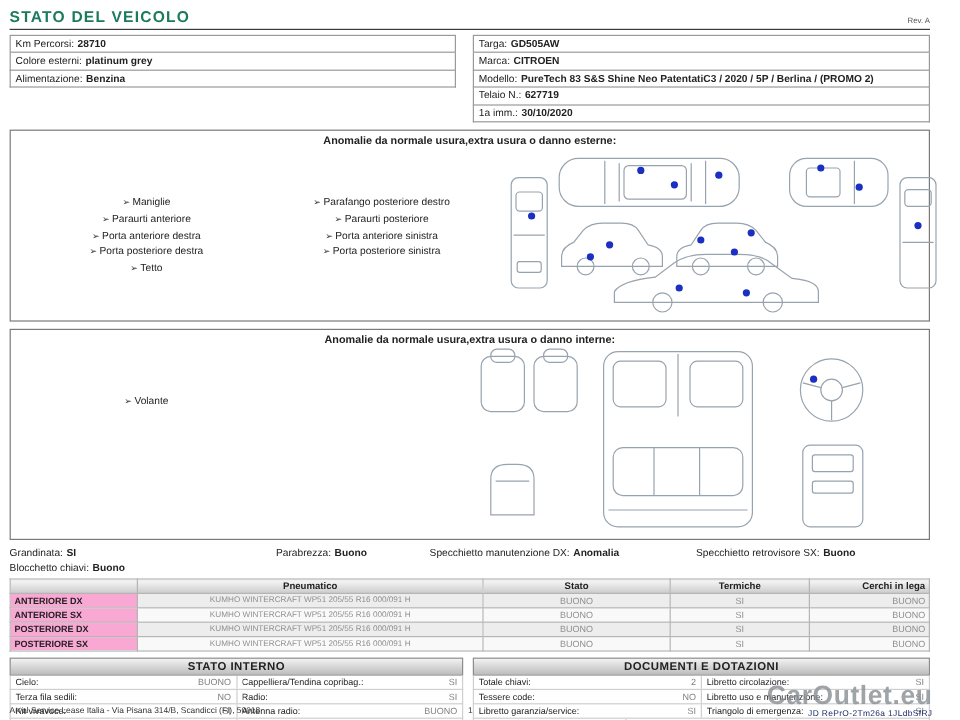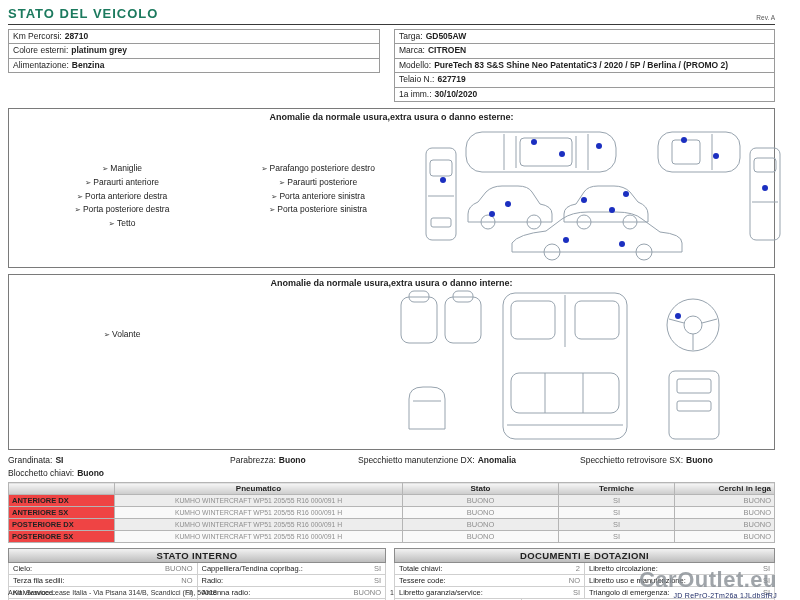--- a/index.html
+++ b/index.html
@@ -44,21 +44,21 @@
   .cond-pair:nth-child(1) { width:222px; }
   .cond-pair:nth-child(2) { width:128px; }
   .cond-pair:nth-child(3) { width:222px; }
   .cond-row2 { margin-top:3px; }
 
   
   table.tires { width:100%; border-collapse:collapse; margin-top:4px; table-layout:fixed; }
   table.tires th, table.tires td { border:1px solid #b5b5b5; padding:1px 3px; overflow:hidden; white-space:nowrap; }
   table.tires thead th { background:linear-gradient(#f7f7f7,#cbcbcb); font-size:8px; font-weight:bold; text-align:center; }
   table.tires thead th.cer { text-align:right; }
-  td.pos { background:#ef4444; font-weight:bold; font-size:7.5px; }
+  td.pos { background:#f9a8d4; font-weight:bold; font-size:7.5px; }
   td.desc { text-align:center; color:#8f8f8f; font-size:6.8px; }
   td.stato, td.term { text-align:center; color:#8f8f8f; font-size:7.5px; }
   td.cer { text-align:right; color:#8f8f8f; font-size:7.5px; }
   tbody tr:nth-child(odd) td:not(.pos) { background:#ededed; }
   tbody tr:nth-child(even) td:not(.pos) { background:#f9f9f9; }
 
   
   .bt { display:flex; gap:8px; margin-top:5px; }
   .bt-col.left { width:378px; }
   .bt-col.right { flex:1; }

